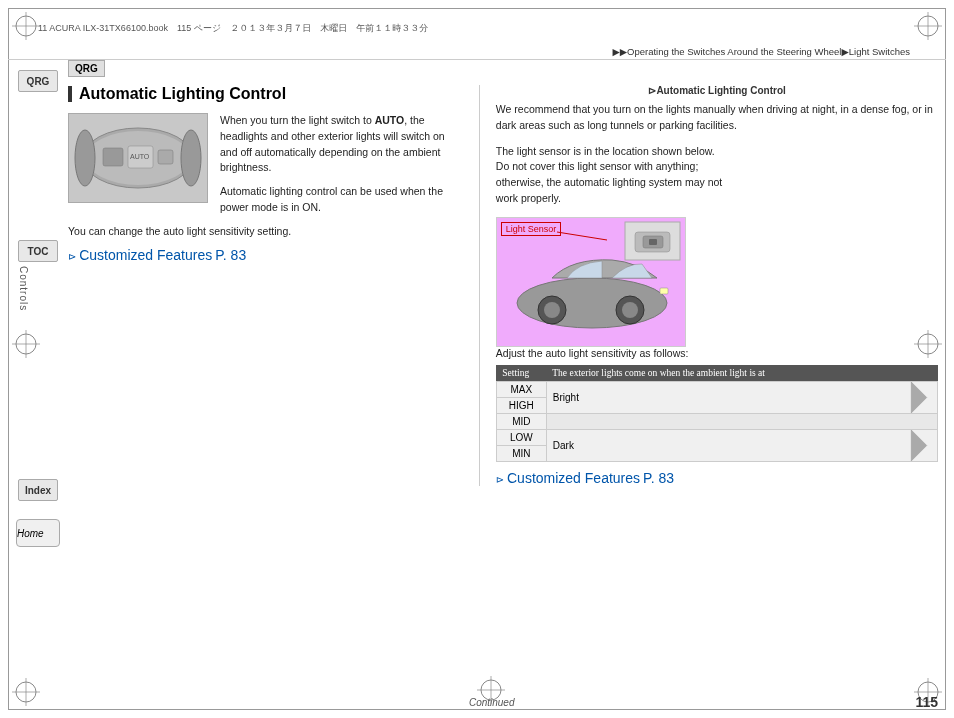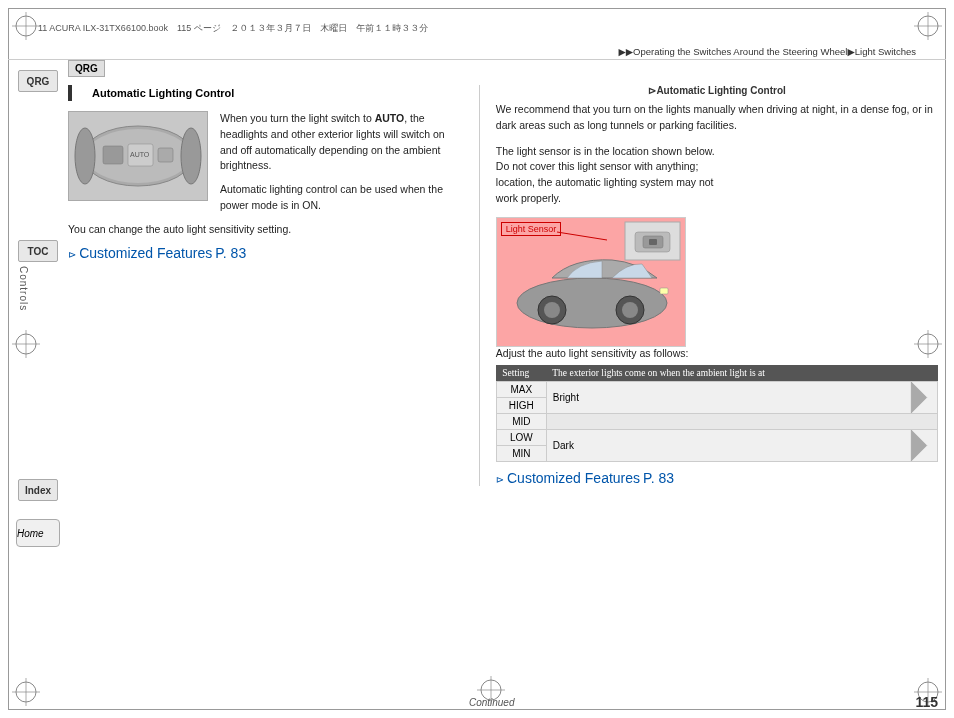--- a/index.html
+++ b/index.html
@@ -31,21 +31,21 @@
 
     .print-info {
       position: absolute;
       top: 14px; left: 30px;
       font-size: 9px;
       color: #555;
     }
 
     .breadcrumb {
       position: absolute;
-      top: 38px; right: 30px;
+      top: 38px; right: 36px;
       font-size: 9.5px;
       color: #333;
     }
 
     
     .corner {
       position: absolute;
       width: 28px;
       height: 28px;
     }
@@ -143,26 +143,26 @@
     }
 
     .right-col {
       width: 54%;
       border-left: 1px solid #ccc;
       padding-left: 16px;
     }
 
     
     .section-title {
-      font-size: 11px;
+      font-size: 16px;
       font-weight: bold;
       margin-bottom: 10px;
       display: flex;
       align-items: center;
-      gap: 20px;
+      gap: 7px;
     }
 
     .title-bar {
       width: 4px;
       height: 16px;
       background: #333;
       display: inline-block;
     }
 
     
@@ -218,21 +218,21 @@
       margin-bottom: 10px;
     }
 
     
     .sensor-image-container {
       position: relative;
       width: 190px;
       height: 130px;
       margin: 0 0;
       border: 1px solid #ccc;
-      background: #fca5a5;
+      background: #f0abfc;
       overflow: hidden;
     }
 
     .light-sensor-label {
       position: absolute;
       top: 4px;
       left: 4px;
       font-size: 9px;
       color: #cc0000;
       background: transparent;
@@ -430,21 +430,21 @@
     </div>
 
     <div class="right-col">
       <div class="note-title">⊳Automatic Lighting Control</div>
 
       <div class="note-text">We recommend that you turn on the lights manually when driving at night, in a dense fog, or in dark areas such as long tunnels or parking facilities.</div>
 
       <div class="note-text">
         <span>The light sensor is in the location shown below.</span><br>
         <span>Do not cover this light sensor with anything;</span><br>
-        <span>location, the automatic lighting system may not</span><br>
+        <span>otherwise, the automatic lighting system may not</span><br>
         <span>work properly.</span>
       </div>
 
       <div class="sensor-image-container">
         <div class="light-sensor-label">Light Sensor</div>
 
         <svg style="position:absolute;top:0;left:0;width:100%;height:100%;">
 
           <line x1="60" y1="14" x2="110" y2="22" stroke="#cc0000" stroke-width="1"></line>
 

